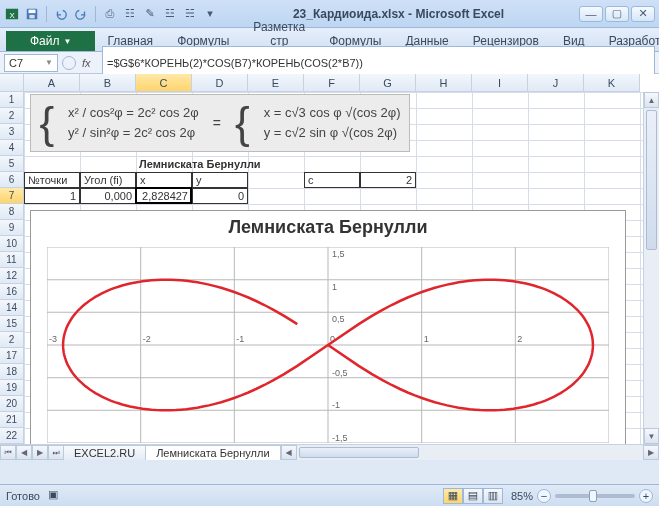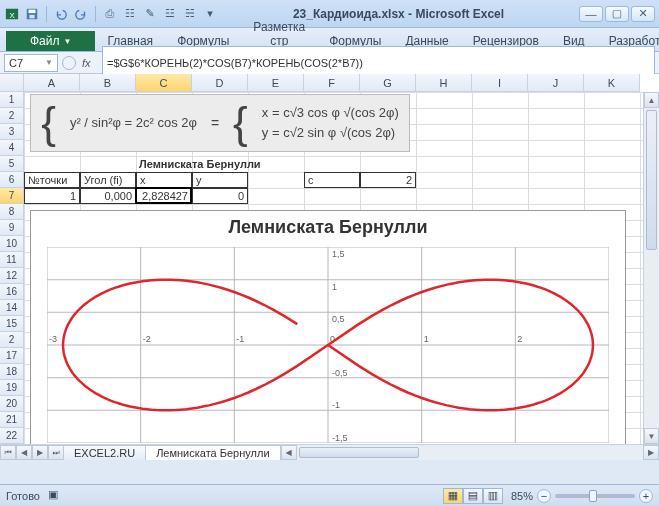--- a/index.html
+++ b/index.html
@@ -240,20 +240,21 @@
         <div class="h" style="top: 288px;"></div>
         <div class="h" style="top: 304px;"></div>
         <div class="h" style="top: 320px;"></div>
         <div class="h" style="top: 336px;"></div>
         <div class="h" style="top: 352px;"></div>
       </div>
 
     <div class="formula-img">
       <span class="brace">{</span>
       <div class="col">
+        <div>x² / cos²φ = 2c² cos 2φ</div>
         <div>y² / sin²φ = 2c² cos 2φ</div>
       </div>
       <span class="eq">=</span>
       <span class="brace">{</span>
       <div class="col">
         <div>x = c√3 cos φ √(cos 2φ)</div>
         <div>y = c√2 sin φ √(cos 2φ)</div>
       </div>
     </div>
 

